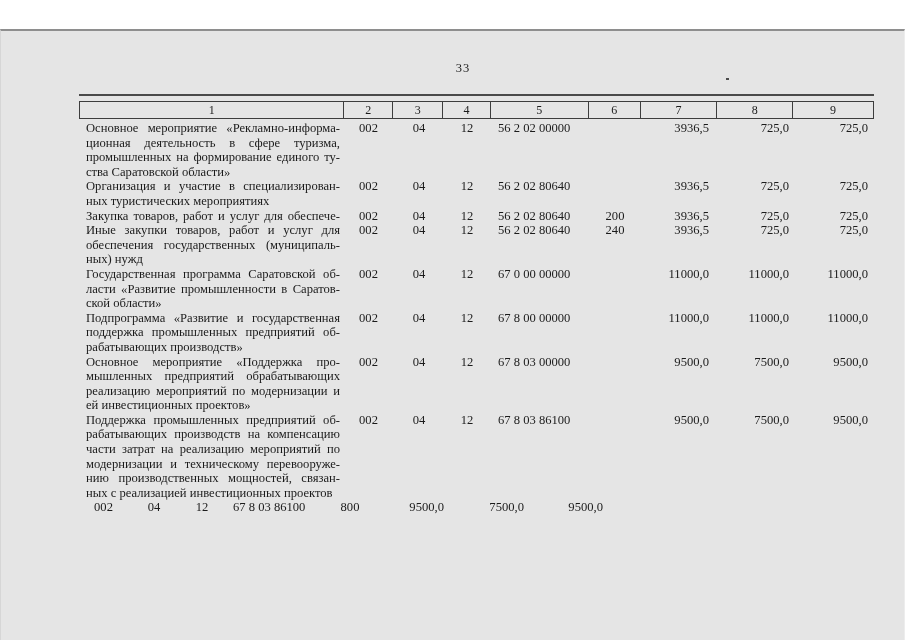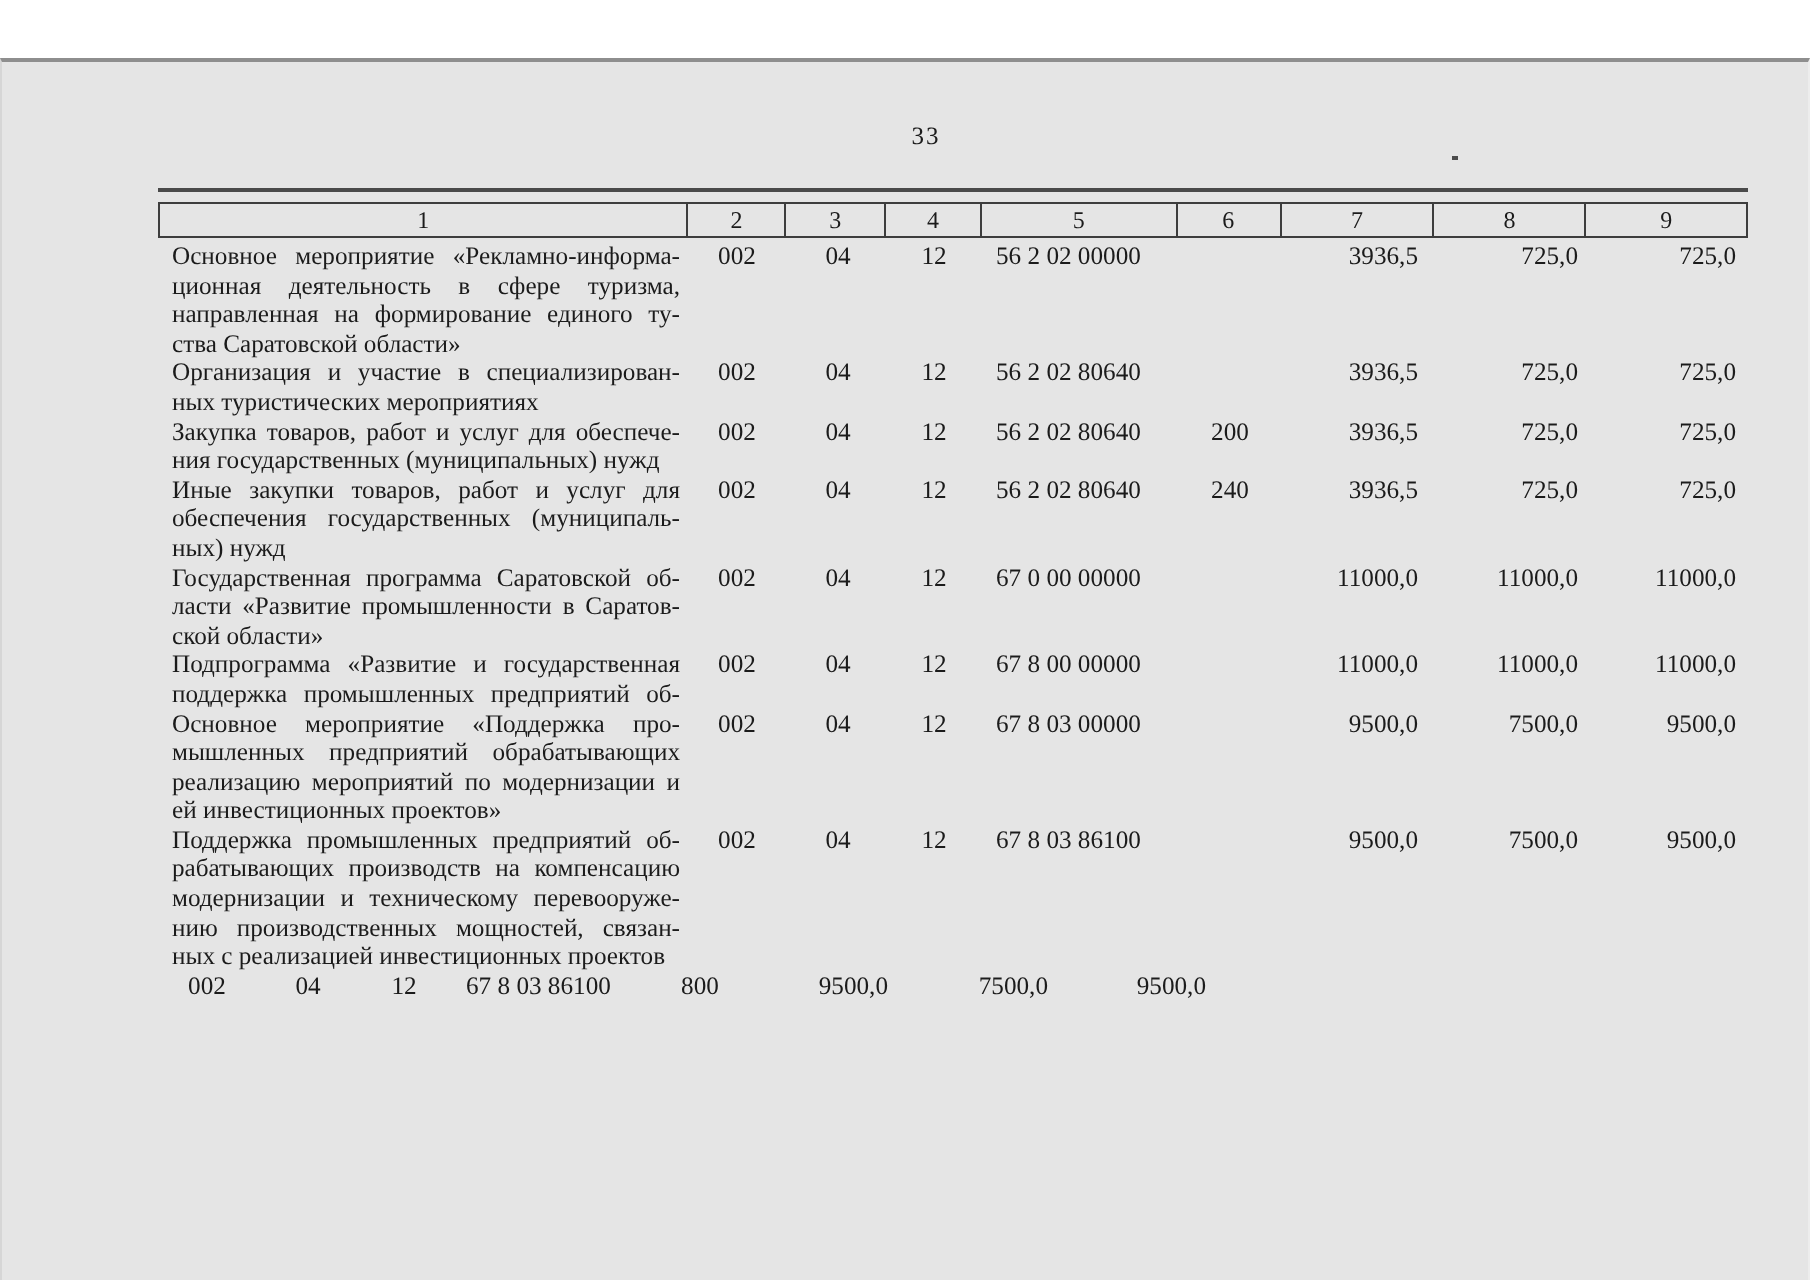--- a/index.html
+++ b/index.html
@@ -89,21 +89,21 @@
       <div class="hcell" style="width: 52px;">6</div>
       <div class="hcell" style="width: 77px;">7</div>
       <div class="hcell" style="width: 76px;">8</div>
       <div class="hcell" style="width: 80px;">9</div>
     </div>
   <div class="tbody" id="tableBody">
       <div class="trow">
         <div class="c1">
           <div class="line">Основное мероприятие «Рекламно-информа-</div>
           <div class="line">ционная деятельность в сфере туризма,</div>
-          <div class="line">направленная на формирование единого ту-</div>
+          <div class="line">промышленных на формирование единого ту-</div>
           <div class="line last">ства Саратовской области»</div>
         </div>
         <div class="bcell c2">002</div>
         <div class="bcell c3">04</div>
         <div class="bcell c4">12</div>
         <div class="bcell c5">56 2 02 00000</div>
         <div class="bcell c6"></div>
         <div class="bcell c7">3936,5</div>
         <div class="bcell c8">725,0</div>
         <div class="bcell c9">725,0</div>
@@ -118,21 +118,20 @@
         <div class="bcell c4">12</div>
         <div class="bcell c5">56 2 02 80640</div>
         <div class="bcell c6"></div>
         <div class="bcell c7">3936,5</div>
         <div class="bcell c8">725,0</div>
         <div class="bcell c9">725,0</div>
       </div>
       <div class="trow">
         <div class="c1">
           <div class="line">Закупка товаров, работ и услуг для обеспече-</div>
-          <div class="line last">ния государственных (муниципальных) нужд</div>
         </div>
         <div class="bcell c2">002</div>
         <div class="bcell c3">04</div>
         <div class="bcell c4">12</div>
         <div class="bcell c5">56 2 02 80640</div>
         <div class="bcell c6">200</div>
         <div class="bcell c7">3936,5</div>
         <div class="bcell c8">725,0</div>
         <div class="bcell c9">725,0</div>
       </div>
@@ -163,20 +162,21 @@
         <div class="bcell c5">67 0 00 00000</div>
         <div class="bcell c6"></div>
         <div class="bcell c7">11000,0</div>
         <div class="bcell c8">11000,0</div>
         <div class="bcell c9">11000,0</div>
       </div>
       <div class="trow">
         <div class="c1">
           <div class="line">Подпрограмма «Развитие и государственная</div>
           <div class="line">поддержка промышленных предприятий об-</div>
+          <div class="line last">рабатывающих производств»</div>
         </div>
         <div class="bcell c2">002</div>
         <div class="bcell c3">04</div>
         <div class="bcell c4">12</div>
         <div class="bcell c5">67 8 00 00000</div>
         <div class="bcell c6"></div>
         <div class="bcell c7">11000,0</div>
         <div class="bcell c8">11000,0</div>
         <div class="bcell c9">11000,0</div>
       </div>
@@ -193,20 +193,21 @@
         <div class="bcell c5">67 8 03 00000</div>
         <div class="bcell c6"></div>
         <div class="bcell c7">9500,0</div>
         <div class="bcell c8">7500,0</div>
         <div class="bcell c9">9500,0</div>
       </div>
       <div class="trow">
         <div class="c1">
           <div class="line">Поддержка промышленных предприятий об-</div>
           <div class="line">рабатывающих производств на компенсацию</div>
+          <div class="line">части затрат на реализацию мероприятий по</div>
           <div class="line">модернизации и техническому перевооруже-</div>
           <div class="line">нию производственных мощностей, связан-</div>
           <div class="line last">ных с реализацией инвестиционных проектов</div>
         </div>
         <div class="bcell c2">002</div>
         <div class="bcell c3">04</div>
         <div class="bcell c4">12</div>
         <div class="bcell c5">67 8 03 86100</div>
         <div class="bcell c6"></div>
         <div class="bcell c7">9500,0</div>

